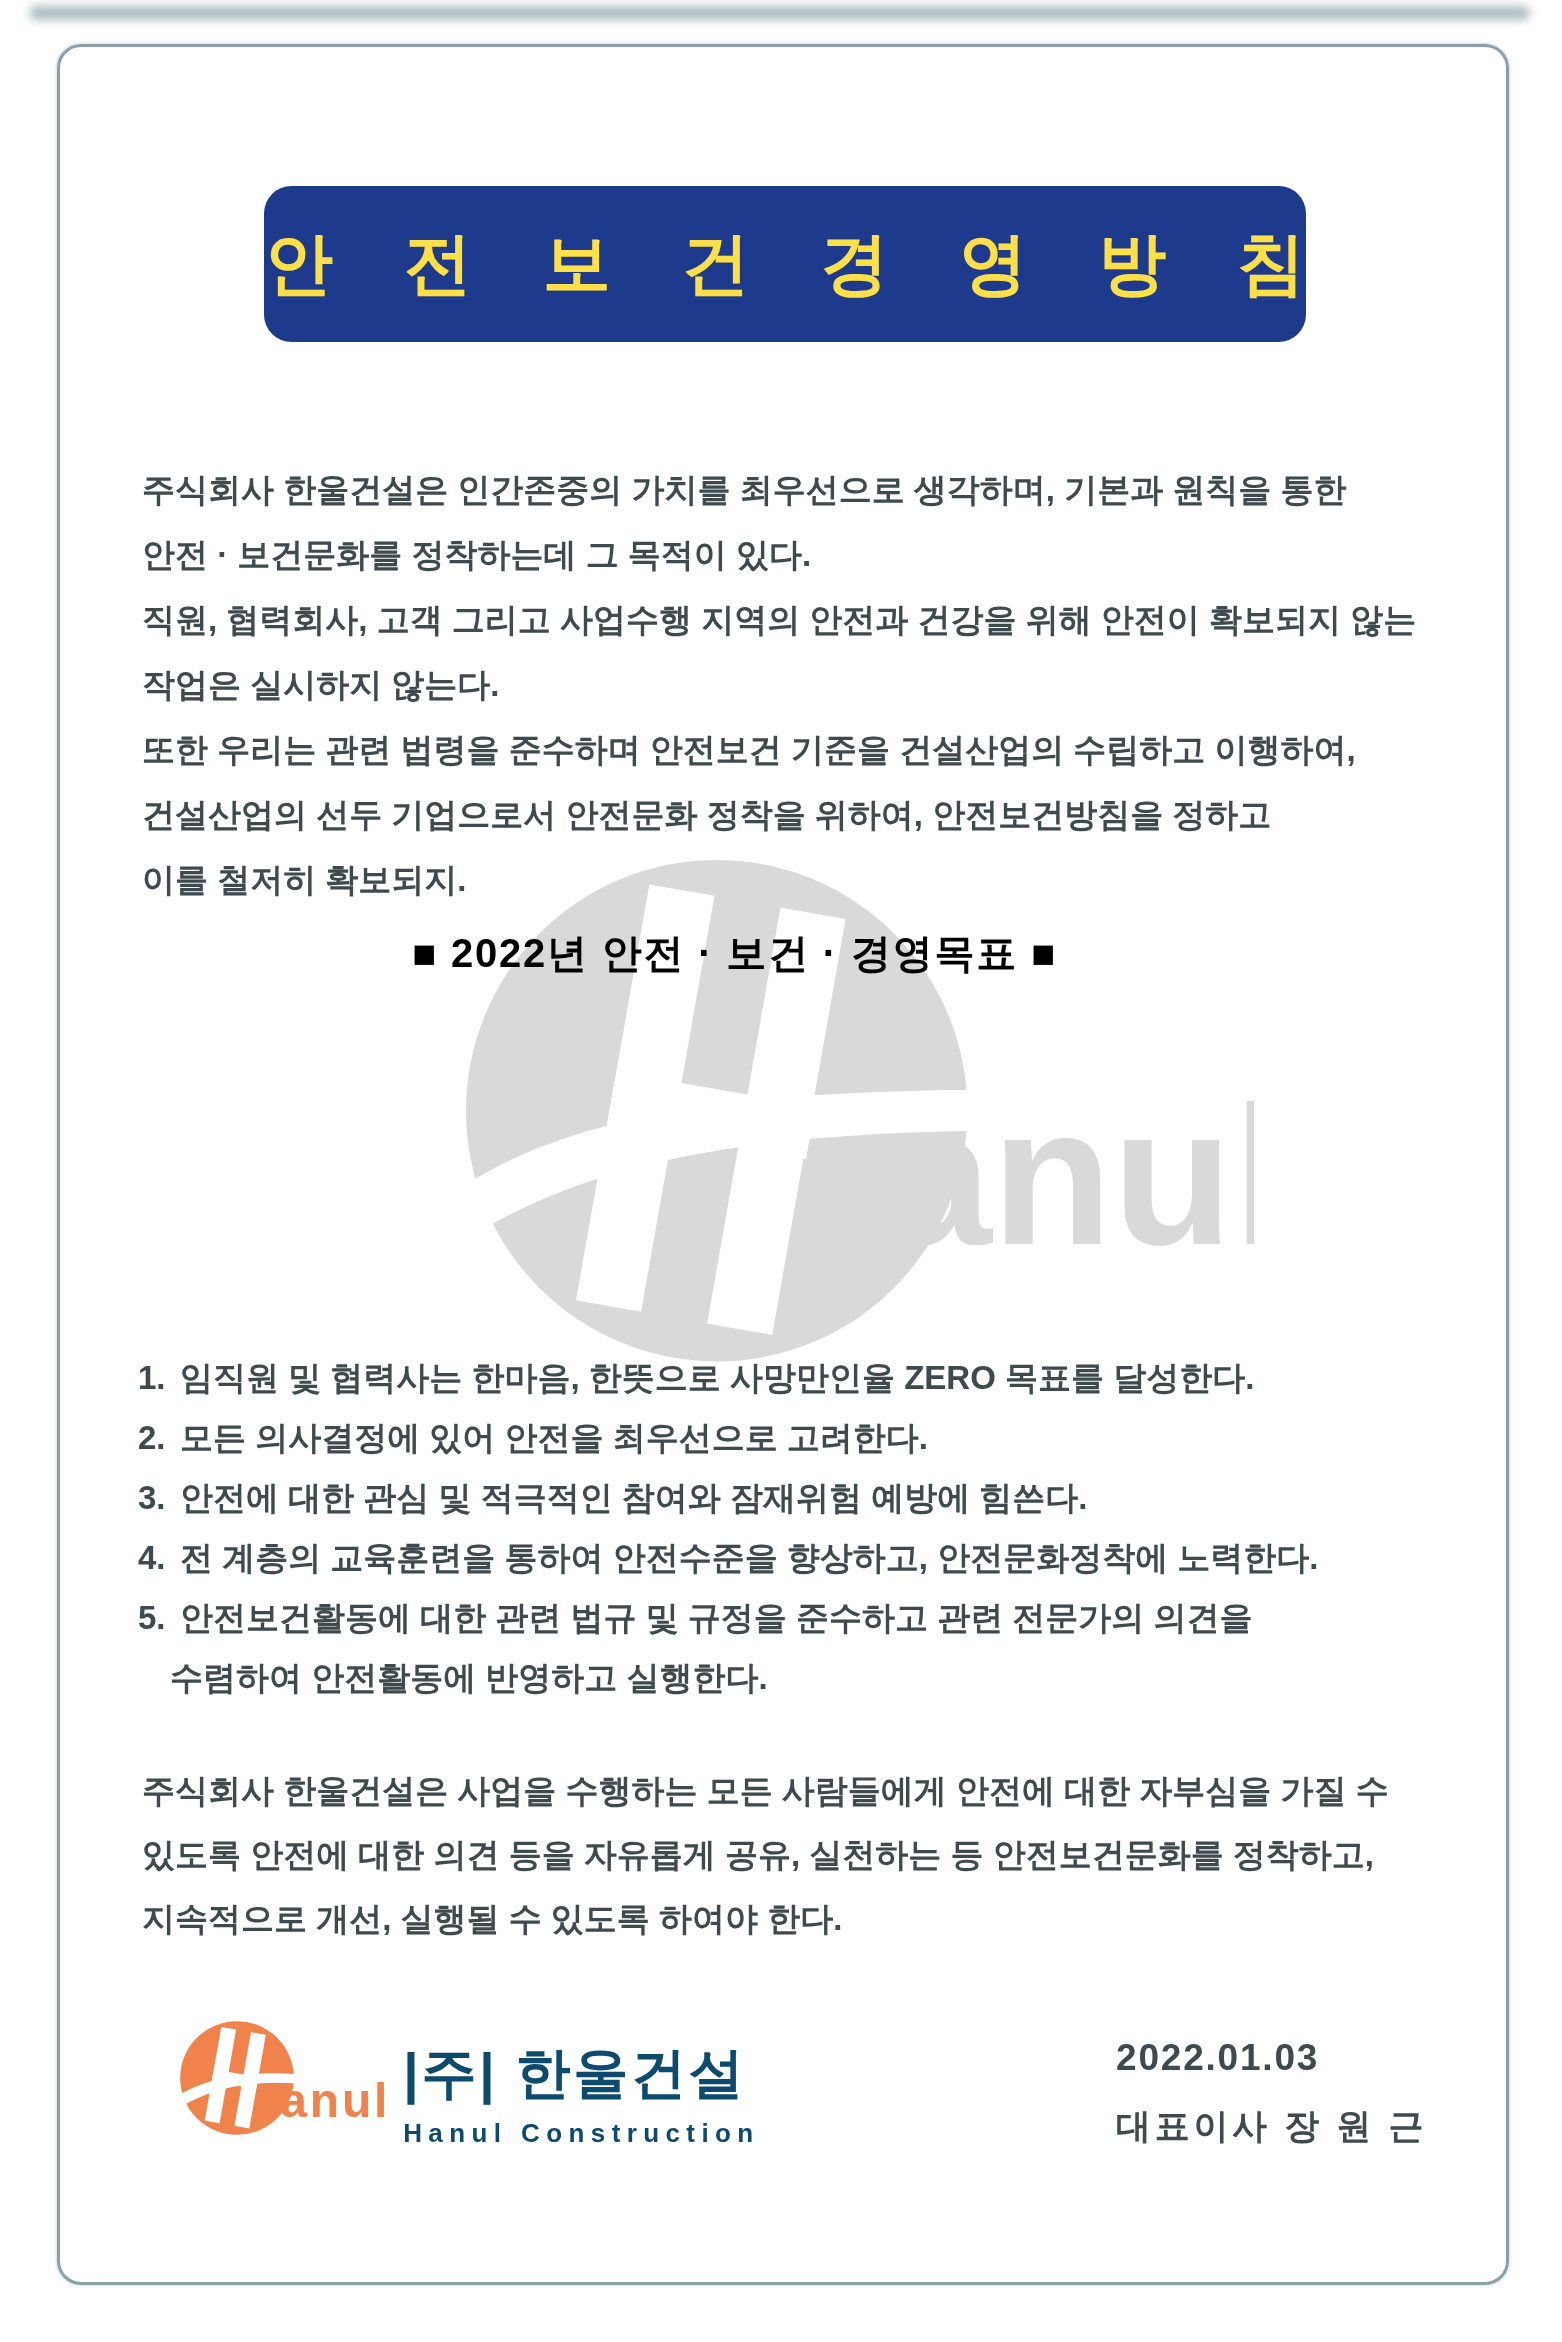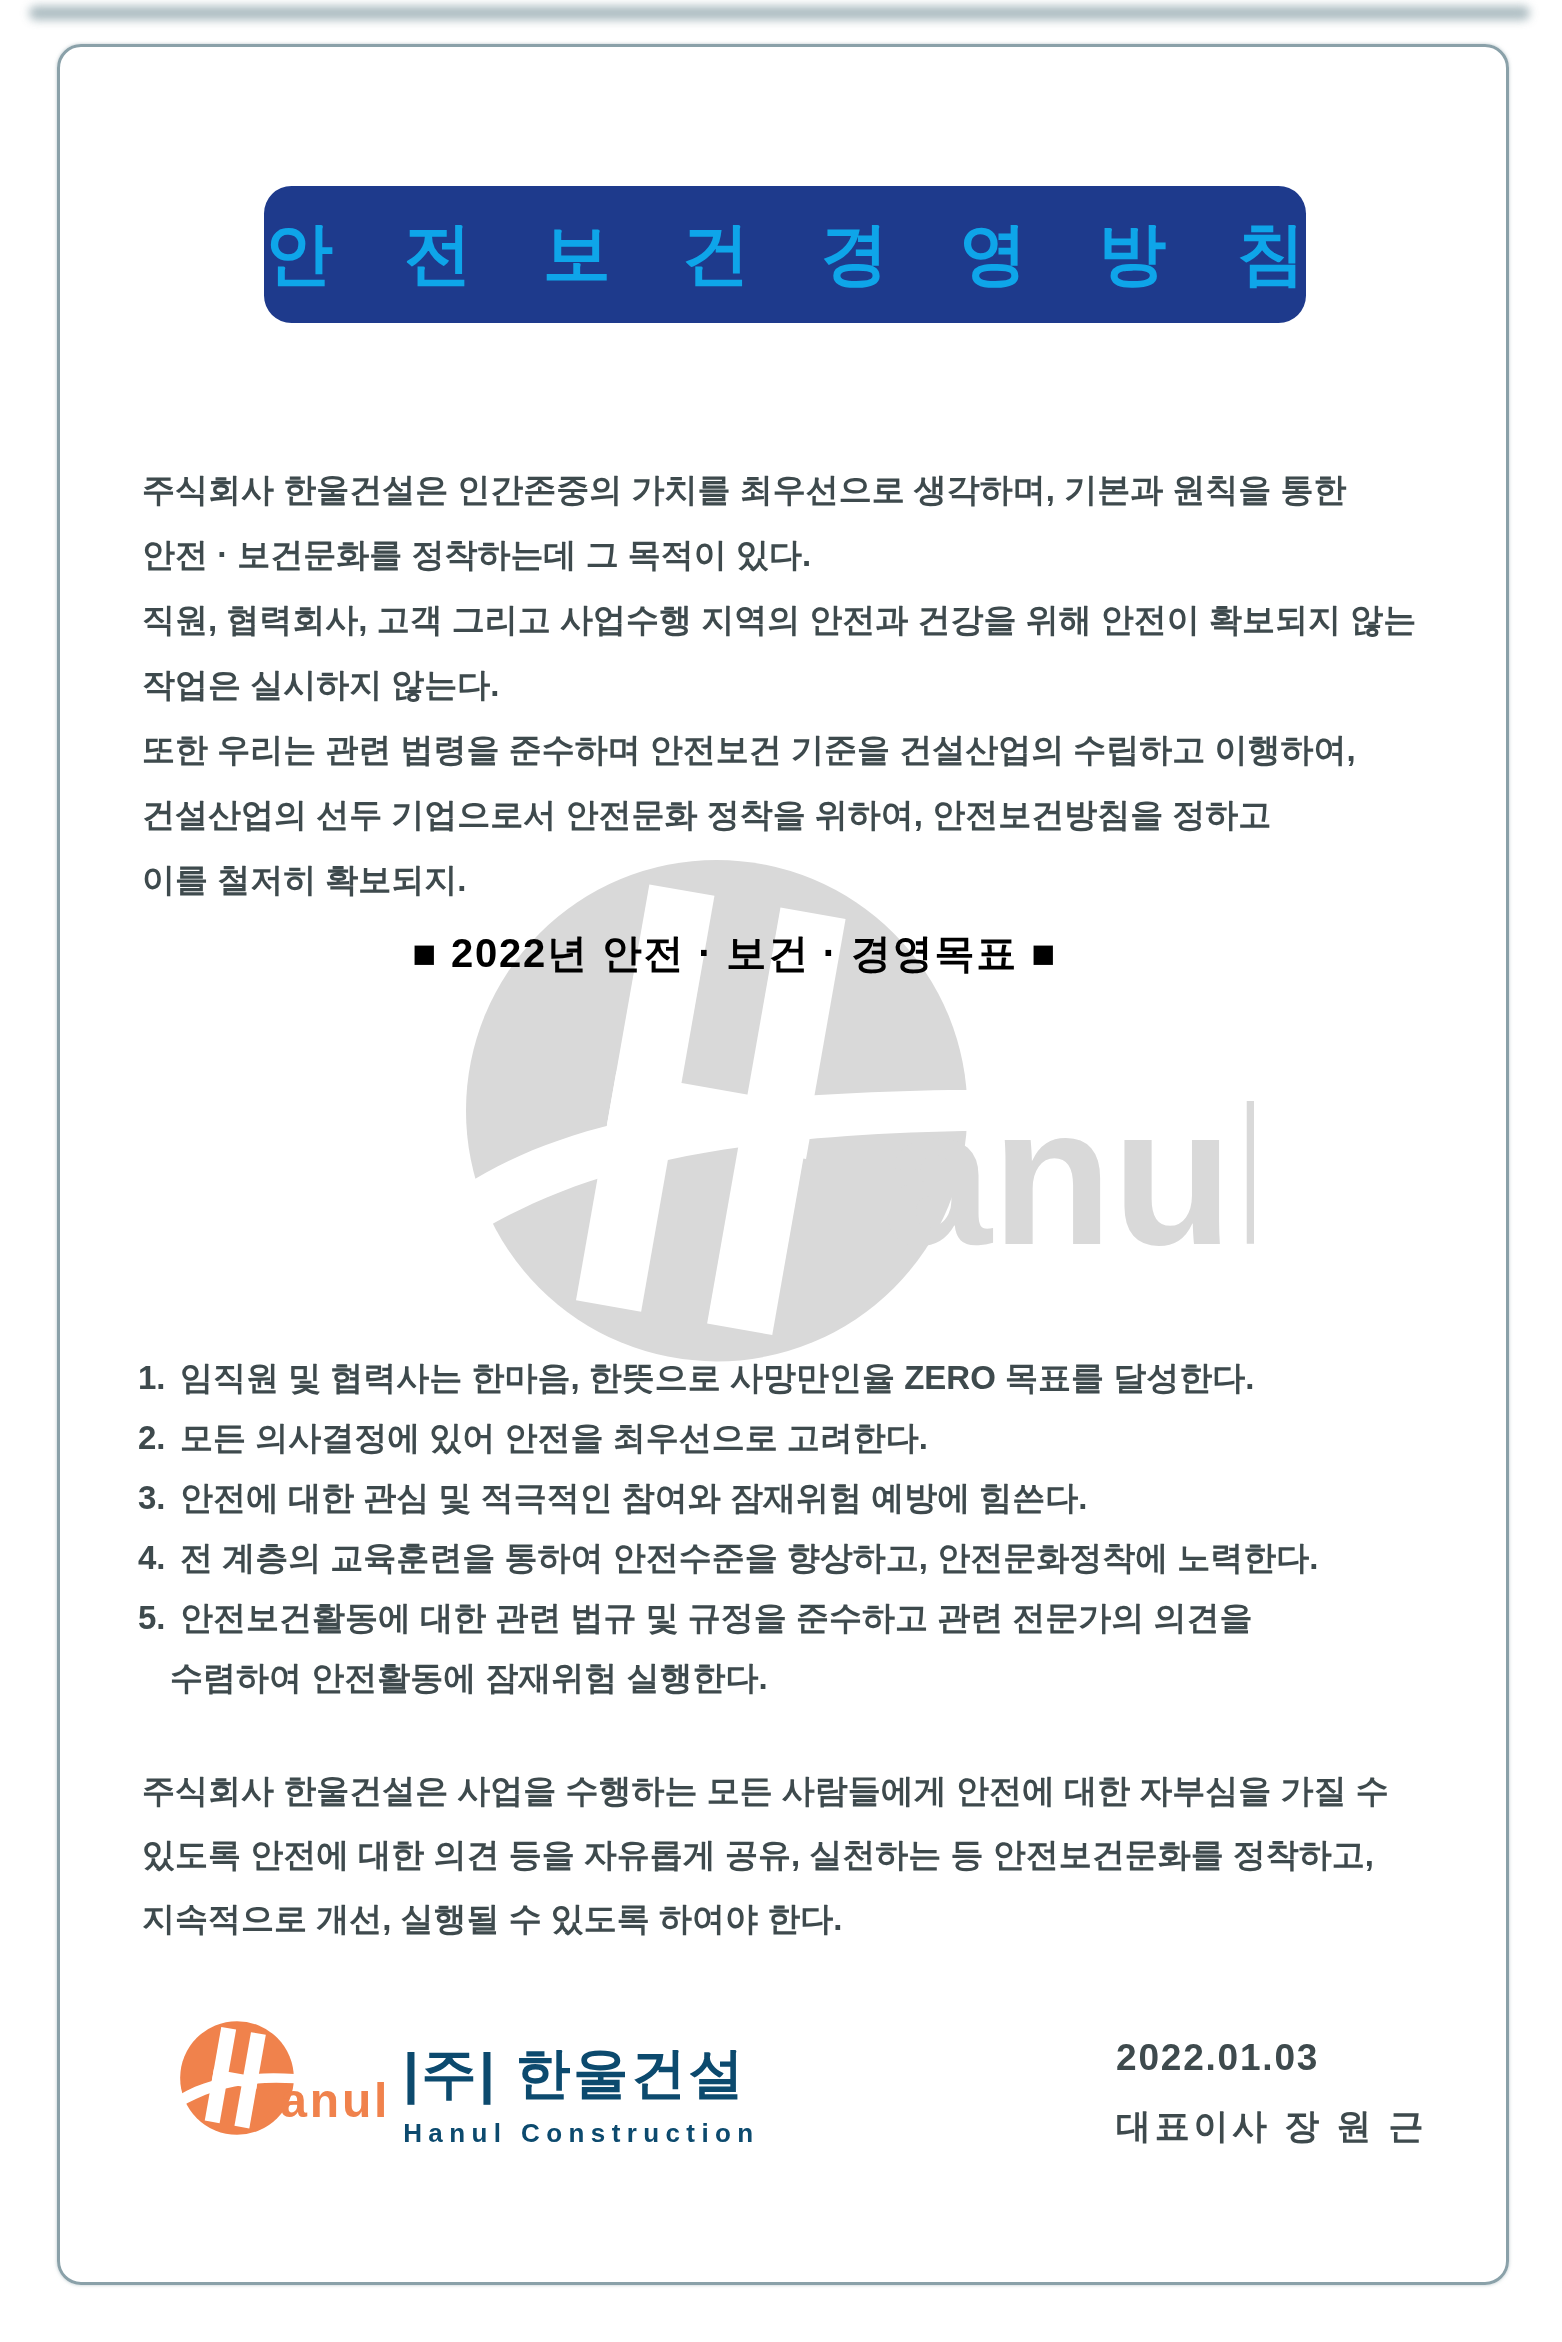--- a/index.html
+++ b/index.html
@@ -11,24 +11,24 @@
   .top-shade{
     position:absolute;left:29px;top:5.5px;width:1501px;height:14.7px;
     background:#9db0b6;border-radius:8.3px;filter:blur(4.6px);opacity:.85;
   }
   .frame{
     position:absolute;left:57px;top:44px;width:1446px;height:2235px;
     border:3.7px solid #8aa1a9;border-radius:24px;
     box-shadow:0 0 3.7px rgba(138,161,169,.6);
   }
   .banner{
-    position:absolute;left:264px;top:186px;width:1042px;height:137px;
+    position:absolute;left:264px;top:186px;width:1042px;height:156px;
     background:#1e3a8c;border-radius:27.5px;
     display:flex;align-items:center;justify-content:center;
-    color:#0ea5e9;font-size:68px;font-weight:bold;
+    color:#fde047;font-size:68px;font-weight:bold;
     letter-spacing:26px;padding-left:26px;box-sizing:border-box;
     white-space:nowrap;z-index:2;
   }
   .watermark{
     position:absolute;left:464px;top:849px;width:790px;height:528px;
     z-index:0;pointer-events:none;
   }
   .intro{
     position:absolute;left:142px;top:457px;width:1322px;
     font-size:33px;font-weight:bold;color:#3e4a4d;line-height:65px;
@@ -130,21 +130,21 @@
   <div class="principle-line">
     <span class="num">3.</span><span>안전에 대한 관심 및 적극적인 참여와 잠재위험 예방에 힘쓴다.</span>
   </div>
   <div class="principle-line">
     <span class="num">4.</span><span>전 계층의 교육훈련을 통하여 안전수준을 향상하고, 안전문화정착에 노력한다.</span>
   </div>
   <div class="principle-line">
     <span class="num">5.</span><span>안전보건활동에 대한 관련 법규 및 규정을 준수하고 관련 전문가의 의견을</span>
   </div>
   <div class="principle-line cont">
-    <span>수렴하여 안전활동에 잠재위험 실행한다.</span>
+    <span>수렴하여 안전활동에 반영하고 실행한다.</span>
   </div>
 </div>
 
 <div class="closing">
   <div>주식회사 한울건설은 사업을 수행하는 모든 사람들에게 안전에 대한 자부심을 가질 수</div>
   <div>있도록 안전에 대한 의견 등을 자유롭게 공유, 실천하는 등 안전보건문화를 정착하고,</div>
   <div>지속적으로 개선, 실행될 수 있도록 하여야 한다.</div>
 </div>
 
 <div class="footer-logo">

